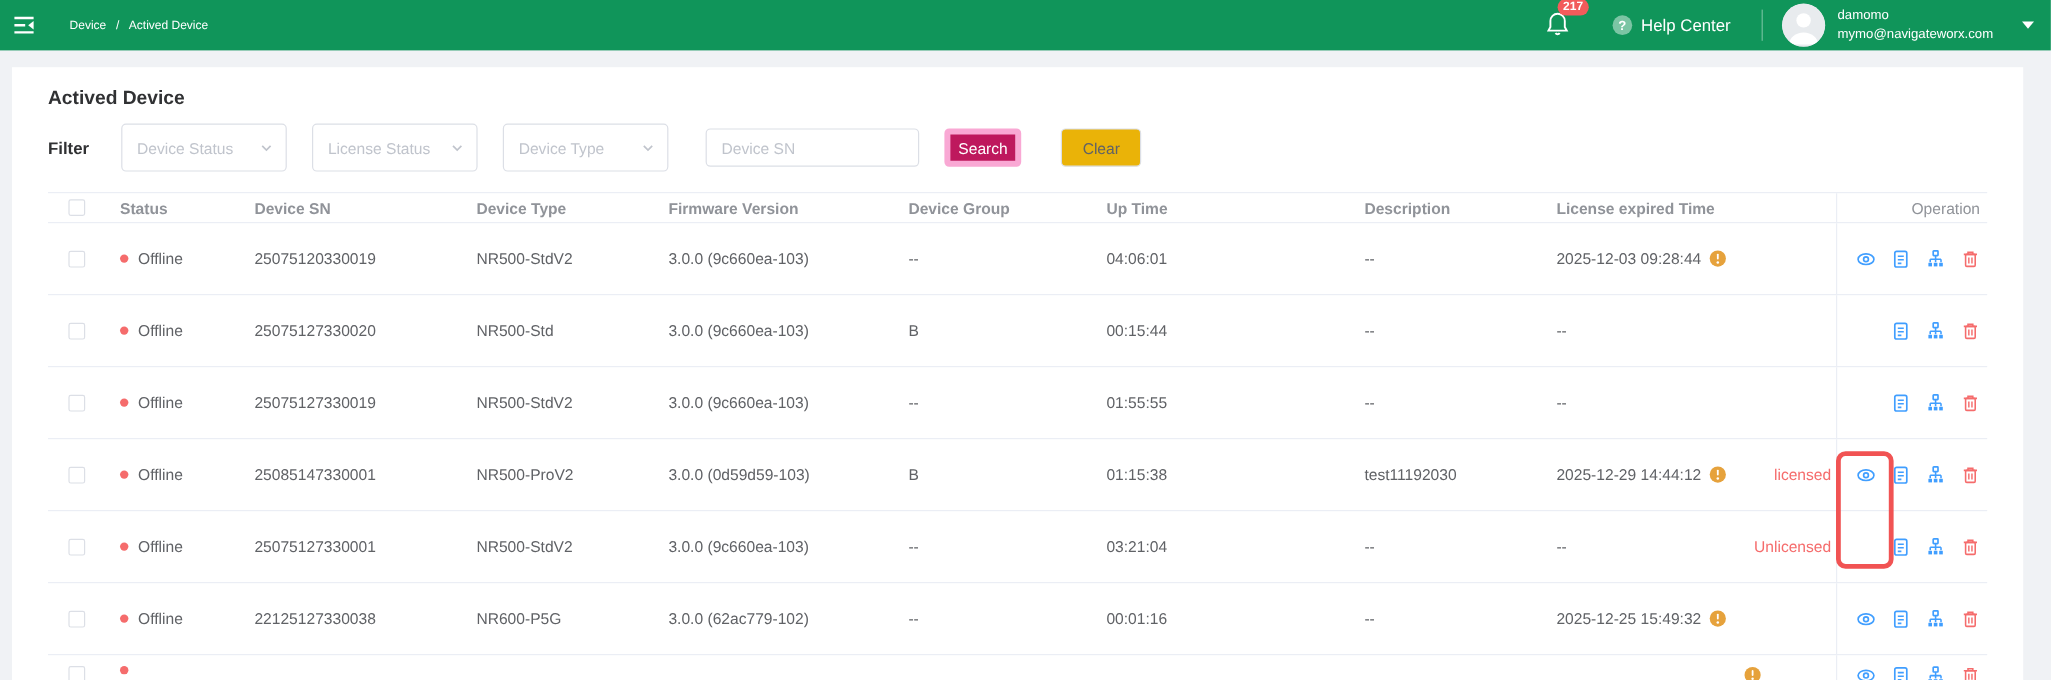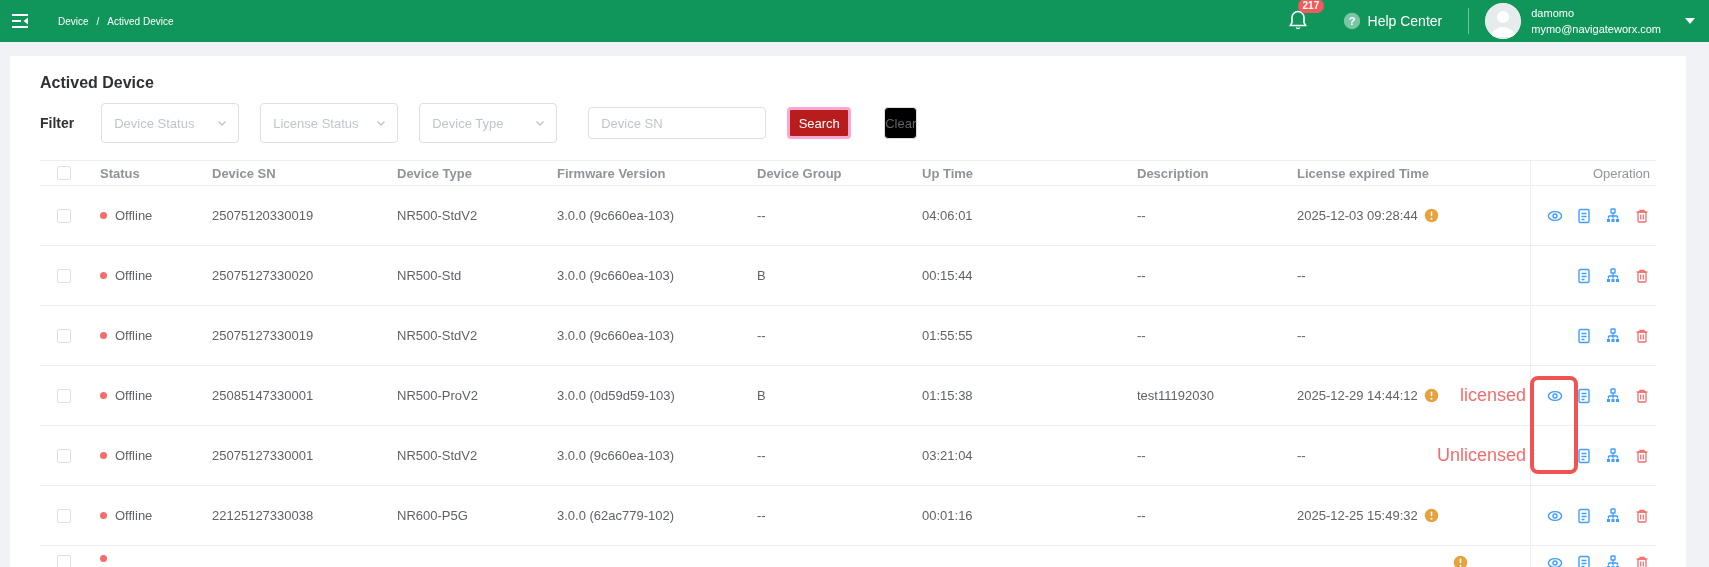--- a/index.html
+++ b/index.html
@@ -35,39 +35,39 @@
   .sel { width:138px; height:40px; border:1px solid #dcdfe6; border-radius:4px; background:#fff;
          display:flex; align-items:center; justify-content:space-between;
          padding:0 10px 0 12px; margin-right:10px; cursor:pointer; }
   .sel span { font-size:13px; color:#c0c4cc; }
   .sn-input { width:178px; height:32px; border:1px solid #dcdfe6; border-radius:4px;
               margin-left:10px; margin-right:10px; padding:0 12px; font-size:13px; color:#606266;
               font-family:"Liberation Sans", sans-serif; }
   .sn-input::placeholder { color:#c0c4cc; }
   .btn { height:32px; border-radius:4px; font-size:13px; cursor:pointer;
          font-family:"Liberation Sans", sans-serif; }
-  .btn-search { background:#b91c1c; border:3px solid #f9a8d4; color:#fff; width:64px; margin-right:22px; }
-  .btn-clear { background:#000000; border:1px solid #dcdfe6; color:#606266; width:33px; }
+  .btn-search { background:#be185d; border:5px solid #f9a8d4; color:#fff; width:64px; margin-right:22px; }
+  .btn-clear { background:#eab308; border:1px solid #dcdfe6; color:#606266; width:67px; }
 
   
   .tbl { margin-top:20px; width:1616px; }
   .trow { display:grid; grid-template-columns:48px 112px 185px 160px 200px 165px 215px 160px 245px 126px;
           border-bottom:1px solid #ebeef5; }
   .thead { border-top:1px solid #ebeef5; height:26px; }
   .thead .cell { font-weight:bold; color:#909399; }
   .tbody-row { height:60px; }
   .cell { display:flex; align-items:center; padding-left:12px; font-size:13px; color:#606266;
           overflow:hidden; white-space:nowrap; }
   .col-check { justify-content:center; padding-left:0; }
   .col-op { border-left:1px solid #ebeef5; justify-content:flex-end; gap:13px; padding-right:6px; }
   .thead .col-op { font-weight:normal; }
   .checkbox { width:14px; height:14px; border:1px solid #dcdfe6; border-radius:2px; background:#fff; cursor:pointer; flex:none; }
   .dot { width:7px; height:7px; border-radius:50%; background:#f56c6c; margin-right:8px; flex:none; }
   .warn { margin-left:6px; flex:none; }
-  .lic-note { margin-left:auto; padding-right:4px; color:#f56c6c; font-size:18px; }
+  .lic-note { margin-left:auto; padding-right:4px; color:#f56c6c; font-size:13px; }
   .opicon { width:16px; height:16px; cursor:pointer; flex:none; }
   .partial-row { height:21px; align-items:flex-start; border-bottom:none; }
   .partial-row .cell { align-items:flex-start; padding-top:9px; }
   .lic-spacer { width:150px; flex:none; }
 
   
   .annotation { position:absolute; left:1530px; top:376px; width:48px; height:98px;
                 border:4px solid #f15353; border-radius:8px; z-index:5; pointer-events:none; }
 </style>
 </head>

